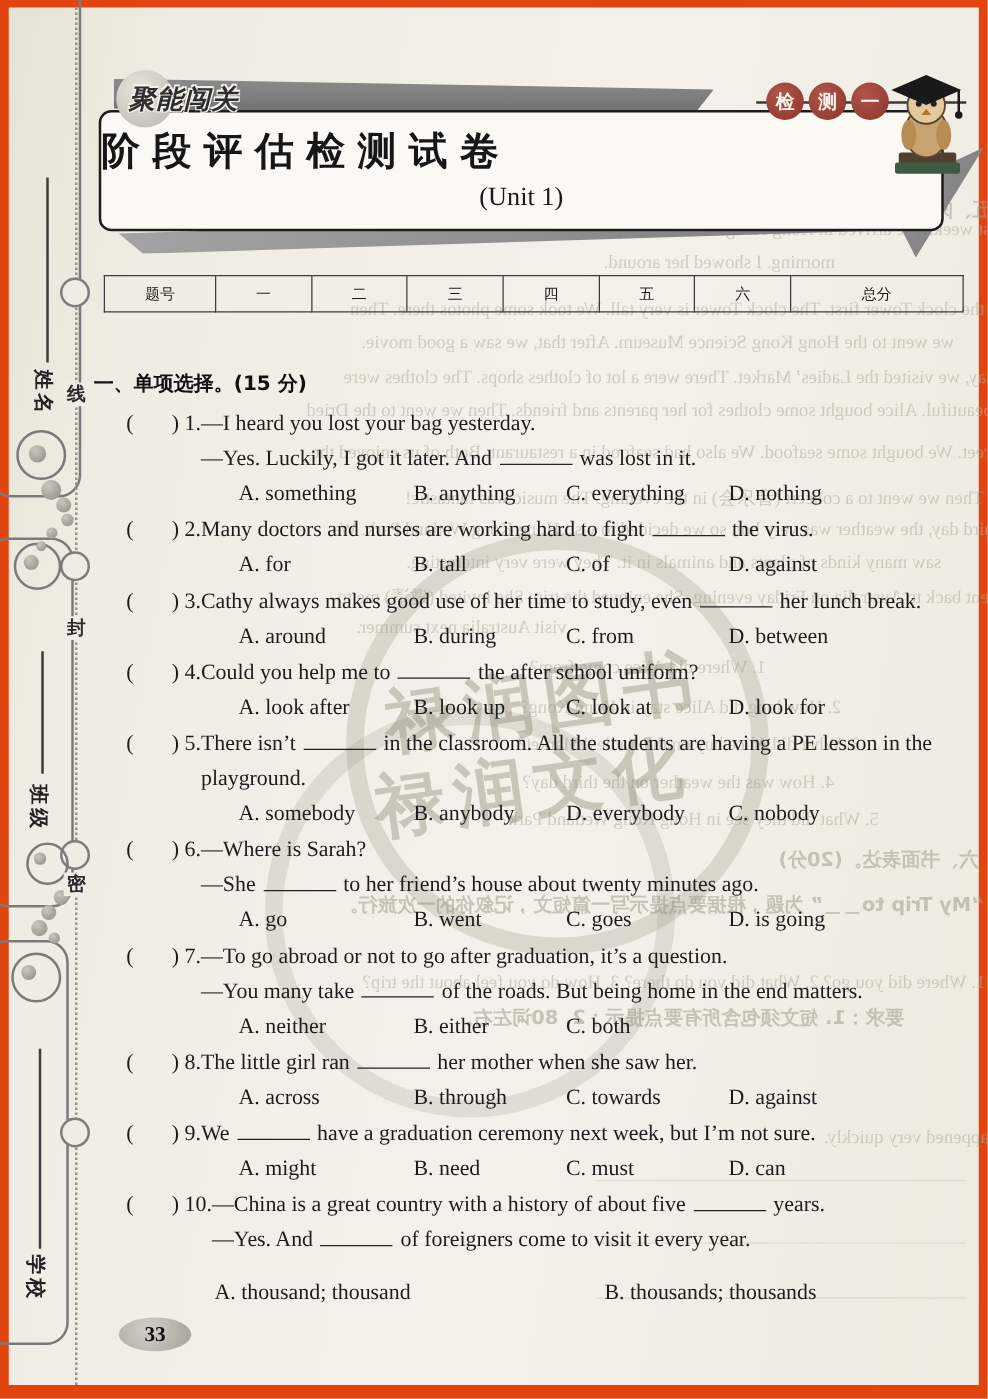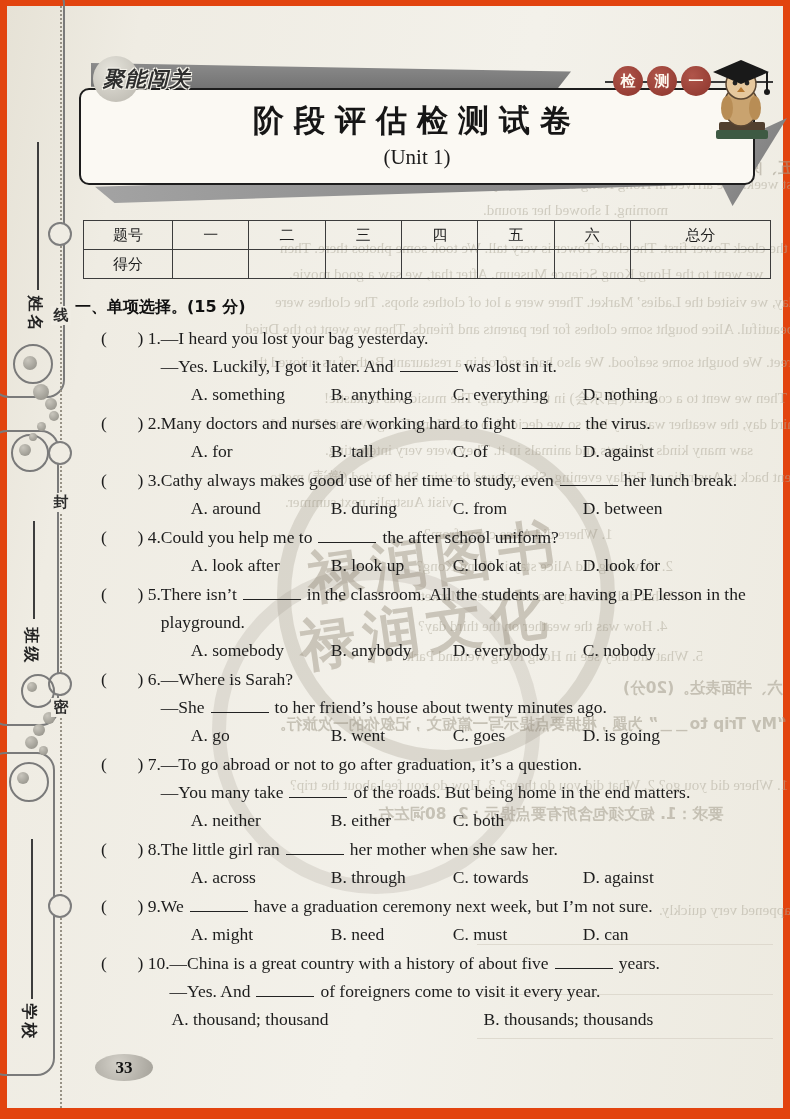--- a/index.html
+++ b/index.html
@@ -78,51 +78,51 @@
              font-weight:bold;font-style:italic;font-size:21px;letter-spacing:1px;color:#2e2e2e;
              text-shadow:-1px -1px 0 #f2f0e8,1px -1px 0 #f2f0e8,-1px 1px 0 #f2f0e8,1px 1px 0 #f2f0e8;}
   .badge-line{position:absolute;left:598px;top:75px;width:168px;height:1.5px;background:#3a3a3a;z-index:2;}
   .badge{position:absolute;left:606px;top:60px;z-index:3;display:flex;gap:4px;}
   .bcirc{width:30px;height:30px;border-radius:50%;background:radial-gradient(circle at 38% 32%,#b0554a,#8c352c);
          color:#fdf8ee;font-family:"DejaVu Sans",sans-serif;font-weight:bold;font-size:15px;
          display:flex;align-items:center;justify-content:center;}
   .mascot{position:absolute;left:694px;top:44px;z-index:3;}
   .titlebox{position:absolute;left:72px;top:82px;width:676px;height:97px;z-index:2;
             background:#fbf9f3;border:2px solid #1d1d1d;border-radius:10px;box-sizing:border-box;}
-  .title{margin-top:10px;text-align:center;font-size:31px;font-weight:bold;letter-spacing:10px;
+  .title{margin-top:10px;font-size:31px;font-weight:bold;letter-spacing:10px;
          font-family:"DejaVu Sans",sans-serif;color:#161616;}
   .subtitle{text-align:center;font-size:21px;margin-top:3px;color:#1a1a1a;}
   .swoosh{position:absolute;left:88px;top:161px;width:650px;height:36px;z-index:1;
           background:linear-gradient(90deg,#a3a3a3,#7b7b7b);
           clip-path:polygon(0 55%,97% 0,100% 45%,3% 100%);}
   .swoosh-arrow{position:absolute;left:700px;top:112px;width:80px;height:88px;z-index:1;
           background:linear-gradient(120deg,#9a9a9a,#777);
           clip-path:polygon(0 42%,100% 0,32% 100%);}
 
   
   .examinfo{position:absolute;left:76px;top:189px;font-size:17px;font-weight:bold;z-index:2;
             font-family:"DejaVu Sans",sans-serif;color:#141414;}
   .examinfo span{margin-right:26px;}
   .score-table{position:absolute;left:76px;top:214px;width:688px;border-collapse:collapse;z-index:2;}
-  .score-table td{border:1.5px solid #3c3c3c;height:26px;text-align:center;font-size:15px;
+  .score-table td{border:1.5px solid #3c3c3c;height:26px;text-align:center;font-size:12px;
                   font-family:Liberation Sans, sans-serif;color:#1d1d1d;}
   .score-table td:first-child{width:86px;}
   .section{position:absolute;left:68px;top:291px;font-size:16px;font-weight:bold;z-index:2;
            font-family:"DejaVu Sans",sans-serif;color:#101010;}
 
   
   .questions{position:absolute;left:94px;top:318px;right:14px;z-index:2;}
   .q{display:flex;align-items:flex-start;font-size:17.5px;line-height:28px;margin-bottom:1px;}
   .qlabel{white-space:pre;flex:0 0 auto;}
   .qbody{flex:1;}
   .qline{white-space:nowrap;}
   .blank{display:inline-block;width:58px;height:14px;border-bottom:1.5px solid #222;margin:0 6px;}
   .opts{display:grid;grid-template-columns:140px 122px 130px auto;padding-left:30px;}
   .opts span{white-space:nowrap;}
-  .opts-two{display:grid;grid-template-columns:312px auto;padding-left:2px;}
+  .opts-two{display:grid;grid-template-columns:312px auto;padding-left:2px;margin-top:14px;}
   .opts-two span{white-space:nowrap;}
 
   .pagenum{position:absolute;left:88px;top:1048px;width:58px;height:27px;border-radius:50%;
            background:radial-gradient(circle at 40% 35%,#d3d0c8,#a3a098);display:flex;z-index:2;
            align-items:center;justify-content:center;font-weight:bold;font-size:17px;color:#111;}
 </style>
 </head>
 <body>
 
 <div class="page">
@@ -239,30 +239,20 @@
           <tr>
       <td>题号</td>
       <td>一</td>
       <td>二</td>
       <td>三</td>
       <td>四</td>
       <td>五</td>
       <td>六</td>
       <td>总分</td>
     </tr>
-    <tr>
-      <td>得分</td>
-      <td></td>
-      <td></td>
-      <td></td>
-      <td></td>
-      <td></td>
-      <td></td>
-      <td></td>
-    </tr>
   </tbody>
       </table>
 
   <div class="section">一、单项选择。(15 分)</div>
 
   <div class="questions">
 
     <div class="q">
       <span class="qlabel">(       ) 1.</span>
       <div class="qbody">

